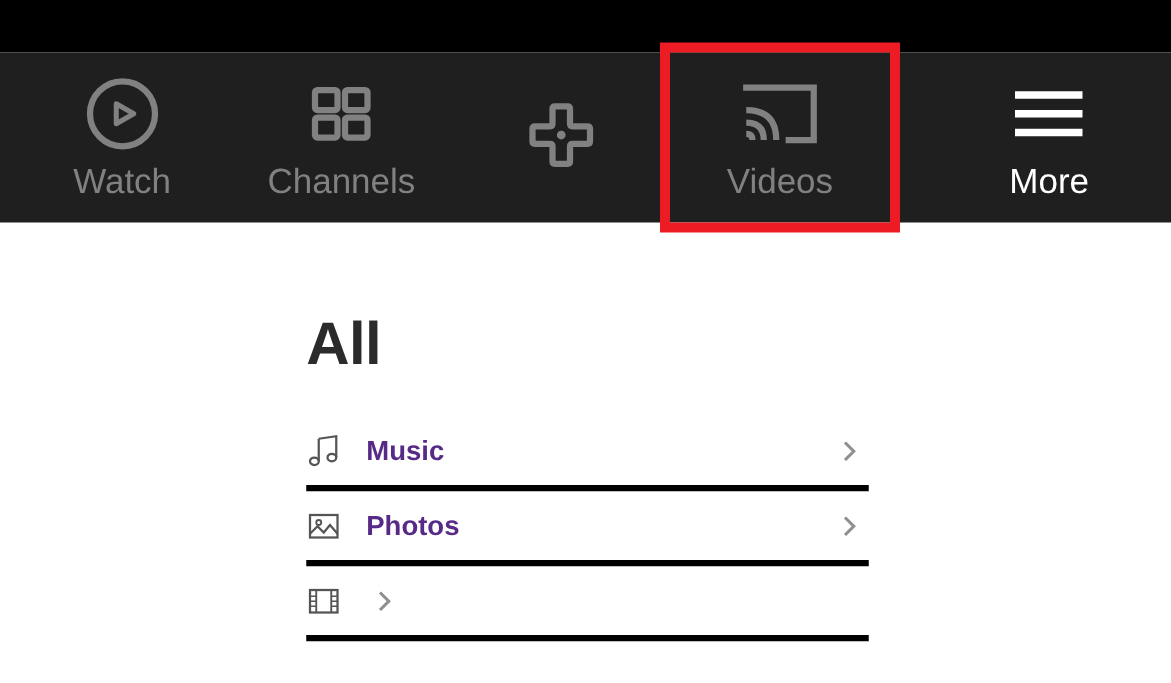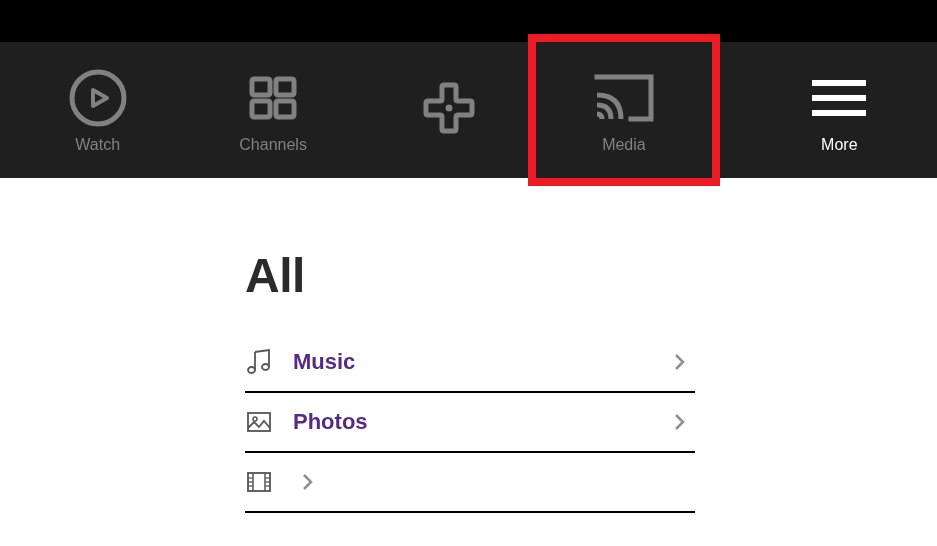--- a/index.html
+++ b/index.html
@@ -41,21 +41,21 @@
       color: #ffffff;
       padding-left: 40px;
     }
     .tab-icon {
       height: 64px;
       display: flex;
       align-items: center;
       justify-content: center;
     }
     .tab-label {
-      font-size: 16px;
+      font-size: 28px;
       margin-top: 6px;
       font-weight: 400;
     }
     .highlight-box {
       position: absolute;
       top: -8px;
       left: -8px;
       right: -8px;
       bottom: -8px;
       border: 8px solid #ed1c24;
@@ -75,21 +75,21 @@
       margin-bottom: 30px;
       letter-spacing: -0.5px;
     }
     .list {
       width: 100%;
     }
     .list-item {
       display: flex;
       align-items: center;
       height: 60px;
-      border-bottom: 2px solid #000000;
+      border-bottom: 5px solid #000000;
       cursor: pointer;
     }
     .list-item-icon {
       width: 48px;
       display: flex;
       align-items: center;
       justify-content: flex-start;
     }
     .list-item-label {
       flex: 1;
@@ -144,21 +144,21 @@
   <div class="tab">
     <div class="highlight-box"></div>
     <div class="tab-icon">
       <svg width="62" height="50" viewBox="0 0 62 50" fill="none">
         <path d="M4 4 L58 4 L58 46 L38 46" stroke="#818181" stroke-width="5" stroke-linecap="square" fill="none"></path>
         <path d="M4 22 Q28 22 28 46" stroke="#818181" stroke-width="5" fill="none"></path>
         <path d="M4 32 Q18 32 18 46" stroke="#818181" stroke-width="5" fill="none"></path>
         <path d="M4 41 Q9 41 9 46" stroke="#818181" stroke-width="5" fill="none"></path>
       </svg>
     </div>
-    <div class="tab-label">Media</div>
+    <div class="tab-label">Videos</div>
   </div>
 
   <div class="tab active">
     <div class="tab-icon">
       <svg width="62" height="50" viewBox="0 0 62 50" fill="none">
         <line x1="4" y1="10" x2="58" y2="10" stroke="#ffffff" stroke-width="6"></line>
         <line x1="4" y1="25" x2="58" y2="25" stroke="#ffffff" stroke-width="6"></line>
         <line x1="4" y1="40" x2="58" y2="40" stroke="#ffffff" stroke-width="6"></line>
       </svg>
     </div>

